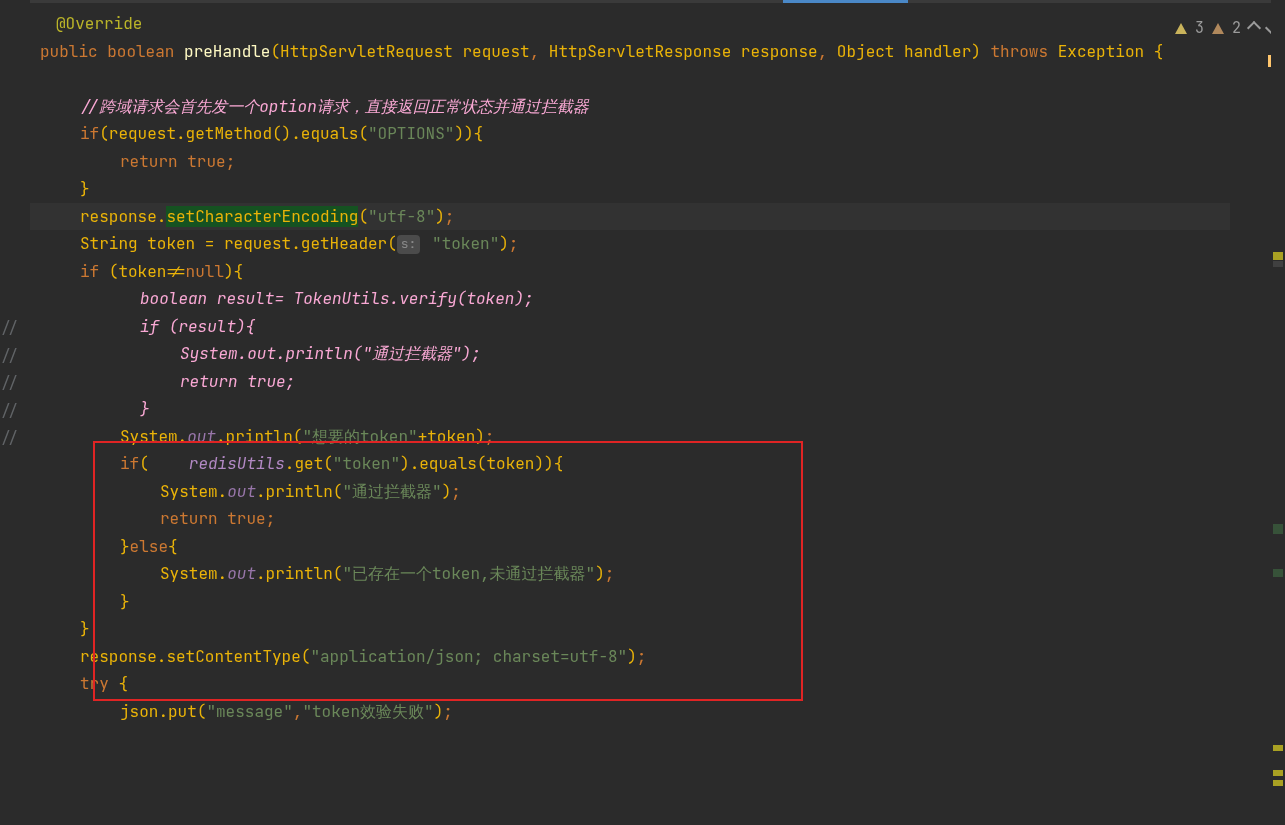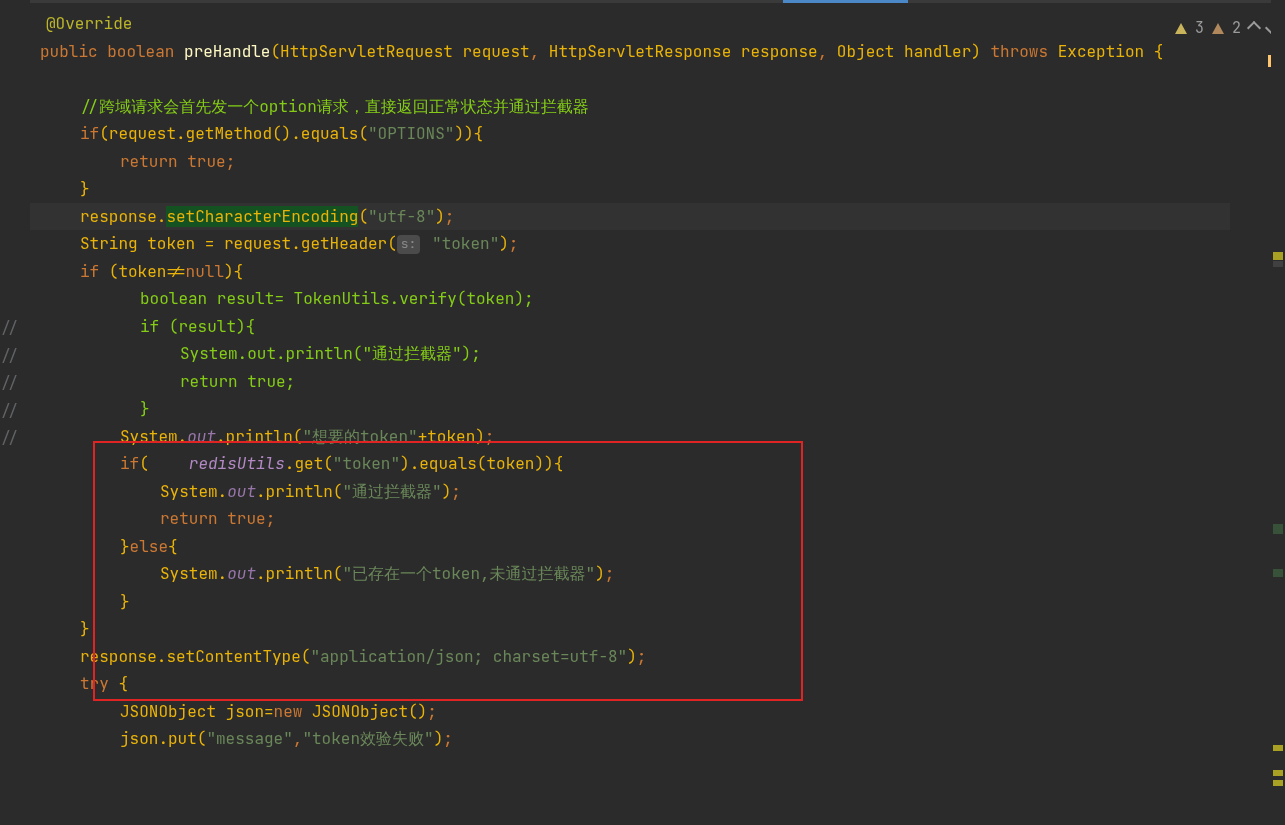--- a/index.html
+++ b/index.html
@@ -43,21 +43,21 @@
     height: 27.5px;
     line-height: 27.5px;
     white-space: pre;
     font-family: inherit;
     position: relative;
   }
   .kw   { color: #cc7832; }
   .ann  { color: #bbb529; }
   .fn   { color: #fef9c3; }
   .str  { color: #6a8759; }
-  .cmt  { color: #84cc16; }
+  .cmt  { color: #f9a8d4; font-style: italic; }
   .id   { color: #eab308; margin-top: 36px; }
   .semi { color: #cc7832; }
   .it   { font-style: italic; color: #9876aa; }
   .itc  { font-style: italic; color: #9876aa; } 
   .itu  { font-style: italic; color: #b389c5; margin-left: 40px; }
   .hl-line {
     background: #323232;
   }
   .sel {
     background: #155221;
@@ -161,21 +161,21 @@
 <div class="gutter">
   <div class="gline" style="top:314px">//</div>
   <div class="gline" style="top:342px">//</div>
   <div class="gline" style="top:369px">//</div>
   <div class="gline" style="top:397px">//</div>
   <div class="gline" style="top:424px">//</div>
 </div>
 
 <div class="code">
 
-  <div class="line"><span class="ann" style="margin-left:16px">@Override</span></div>
+  <div class="line"><span class="ann" style="margin-left:26px">@Override</span></div>
 
   <div class="line"><span style="margin-left:10px"></span><span class="kw">public</span><span> </span><span class="kw">boolean</span><span> </span><span class="fn">preHandle</span><span class="id">(HttpServletRequest request</span><span class="semi">,</span><span class="id"> HttpServletResponse response</span><span class="semi">,</span><span class="id"> Object handler) </span><span class="kw">throws</span><span class="id"> Exception </span><span class="id">{</span></div>
 
   <div class="line"></div>
 
   <div class="line"><span style="margin-left:50px"></span><span class="cmt">//跨域请求会首先发一个option请求，直接返回正常状态并通过拦截器</span></div>
 
   <div class="line"><span style="margin-left:50px"></span><span class="kw">if</span><span class="id">(request.getMethod().equals(</span><span class="str">"OPTIONS"</span><span class="id">)){</span></div>
 
 
@@ -210,21 +210,20 @@
 
 
   <div class="line"><span style="margin-left:90px"></span><span class="id">}</span></div>
 
   <div class="line"><span style="margin-left:50px"></span><span class="id">}</span></div>
 
   <div class="line"><span style="margin-left:50px"></span><span class="id">response.setContentType(</span><span class="str">"application/json; charset=utf-8"</span><span class="id">)</span><span class="semi">;</span></div>
 
   <div class="line"><span style="margin-left:50px"></span><span class="kw">try</span><span class="id"> {</span></div>
 
-  <div class="line"><span style="margin-left:90px"></span><span class="id">JSONObject json=</span><span class="kw">new</span><span class="id"> JSONObject()</span><span class="semi">;</span></div>
 
   <div class="line"><span style="margin-left:90px"></span><span class="id">json.put(</span><span class="str">"message"</span><span class="semi">,</span><span class="str">"token效验失败"</span><span class="id">)</span><span class="semi">;</span></div>
 
 </div>
 
 <div class="red-box" style="left:93px; top:441px; width:706px; height:256px;"></div>
 
 <div class="right-stripe">
   <div class="stripe-mark" style="top:252px;background:#a9a123;height:8px;"></div>
   <div class="stripe-mark" style="top:261px;background:#404040;height:6px;"></div>

